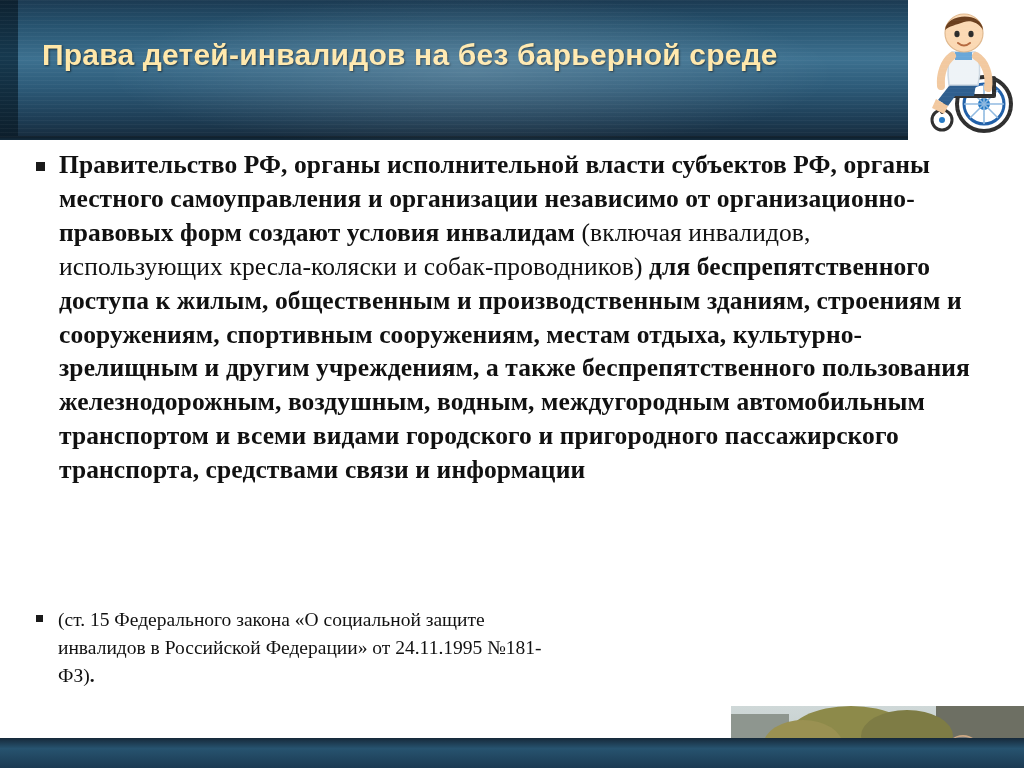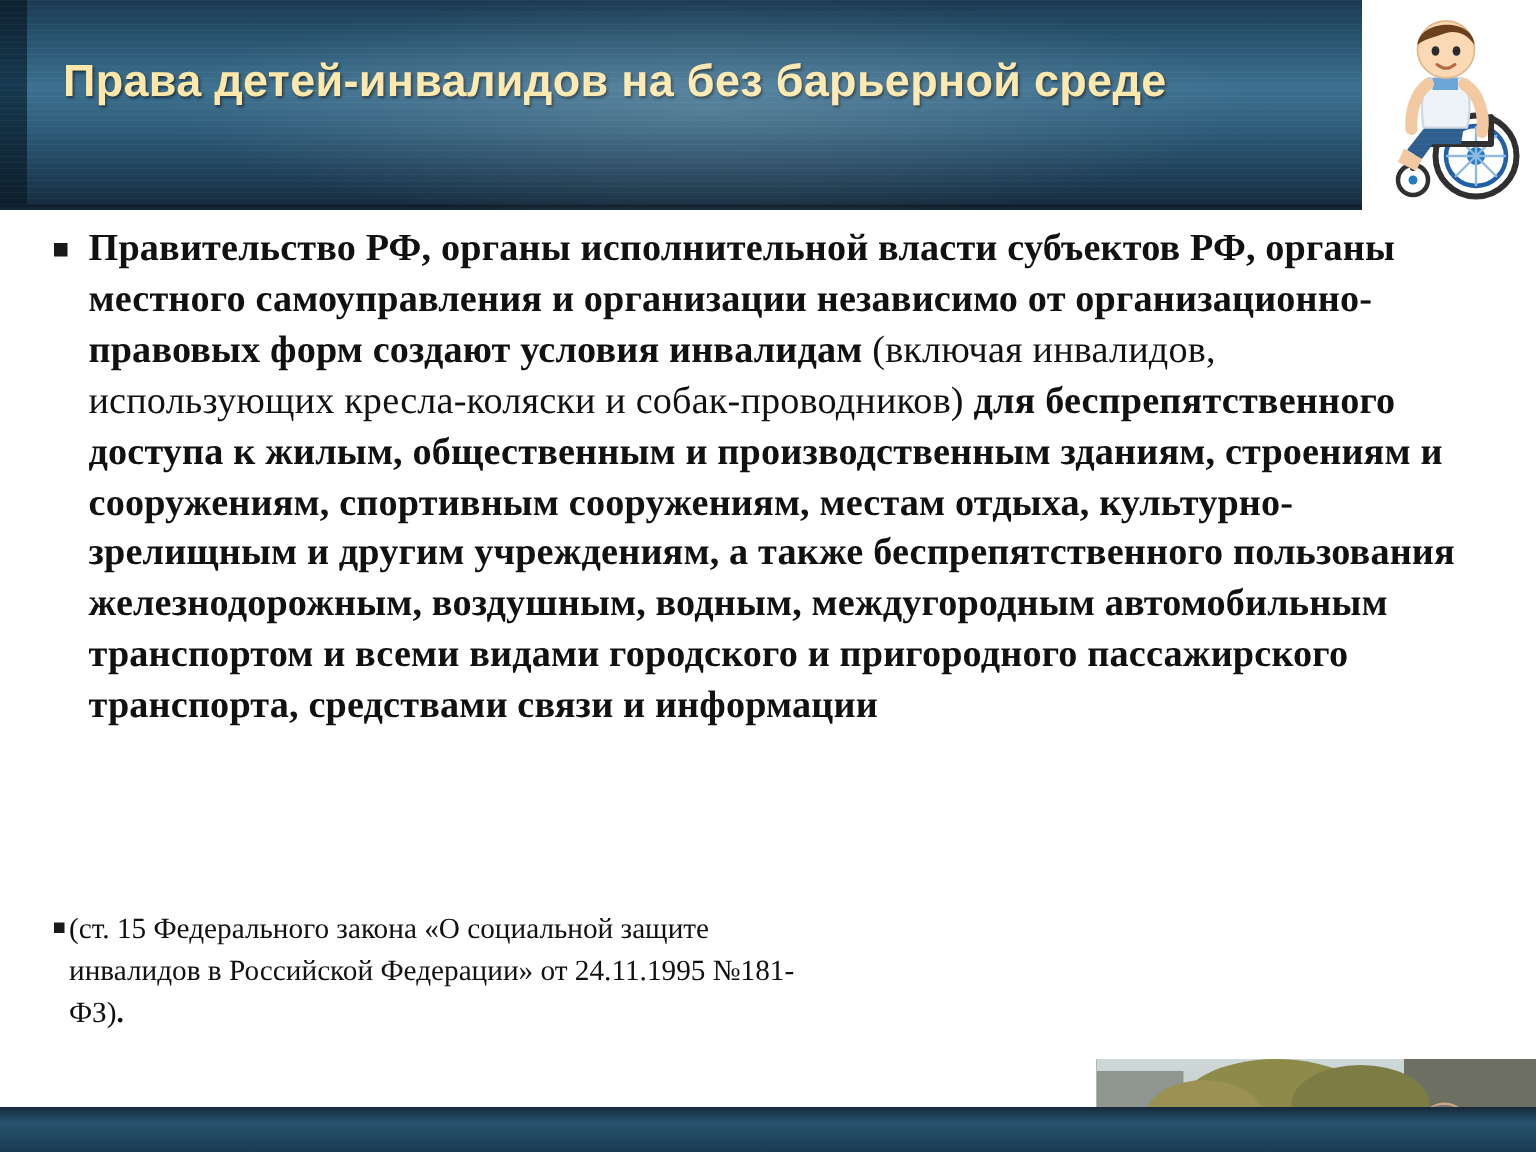--- a/index.html
+++ b/index.html
@@ -121,20 +121,21 @@
   
   #citation-block {
     position: absolute;
     left: 36px;
     top: 466px;
     width: 530px;
   }
   .cite-row {
     display: flex;
     align-items: flex-start;
+    gap: 12px;
   }
   .cite-sq {
     display: inline-block;
     width: 7px;
     height: 7px;
     background: #1a1a1a;
     margin-top: 9px;
     margin-right: 3px;
     flex: 0 0 auto;
   }

